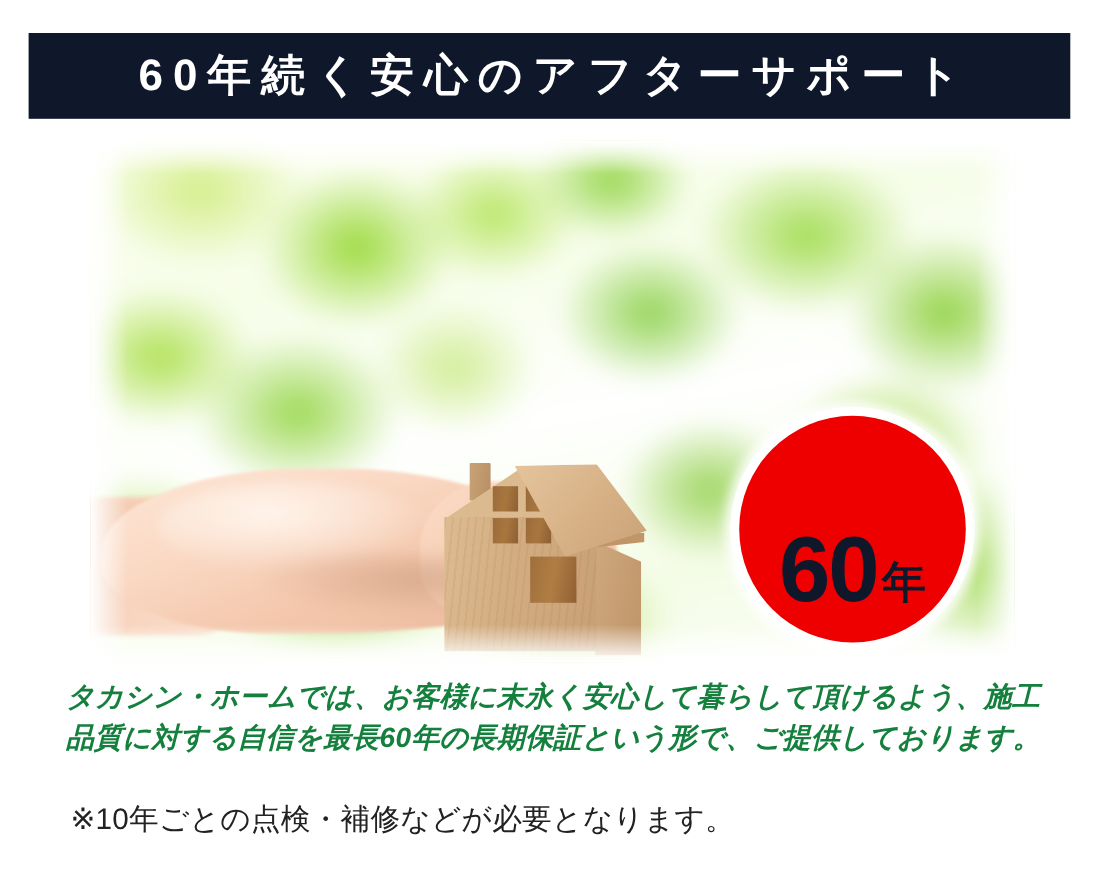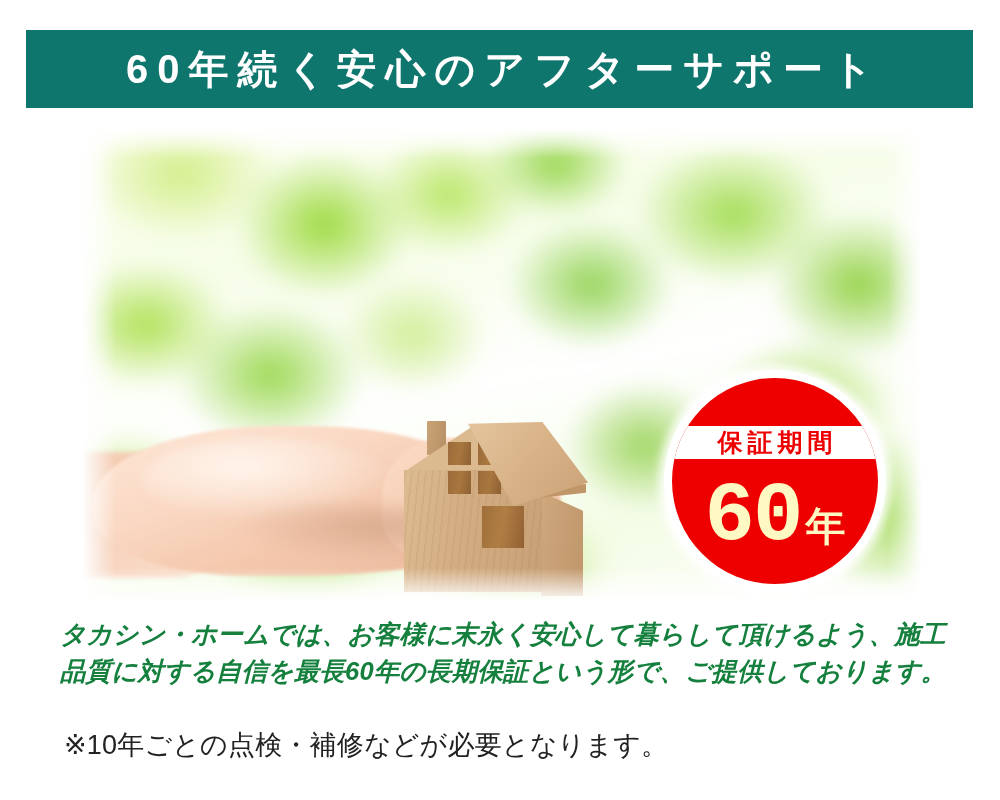--- a/index.html
+++ b/index.html
@@ -16,21 +16,21 @@
     color: #111111;
   }
 
   
   .header-bar {
     position: absolute;
     left: 26px;
     top: 30px;
     width: 947px;
     height: 78px;
-    background: #0f766e;
+    background: #0f172a;
     display: flex;
     align-items: center;
     justify-content: center;
   }
   .header-title {
     color: #ffffff;
     font-size: 40px;
     font-weight: bold;
     letter-spacing: 9px;
     text-indent: 9px;
@@ -291,23 +291,22 @@
   }
   .badge-years {
     position: absolute;
     left: 0;
     right: 0;
     top: 84px;
     height: 110px;
     display: flex;
     align-items: center;
     justify-content: center;
-    color: #fef9c3;
+    color: #0f172a;
     line-height: 1;
-    font-family: Liberation Mono, monospace;
   }
   .badge-num {
     font-size: 84px;
     font-weight: bold;
     letter-spacing: -2px;
   }
   .badge-unit {
     font-size: 40px;
     font-weight: bold;
     margin-left: 4px;
@@ -376,23 +375,20 @@
     <div class="house-door"></div>
     <div class="house-eave"></div>
     <div class="house-roof"></div>
   </div>
 
   <div class="photo-vignette"></div>
 </div>
 
 <div class="badge">
   <div class="badge-disc">
-    <div class="badge-band">
-      <span class="badge-band-text">保証期間</span>
-    </div>
     <div class="badge-years">
       <span class="badge-num">60</span>
       <span class="badge-unit">年</span>
     </div>
   </div>
 </div>
 
 <div class="copy">
   <div class="copy-line">タカシン・ホームでは、お客様に末永く安心して暮らして頂けるよう、施工</div>
   <div class="copy-line">品質に対する自信を最長60年の長期保証という形で、ご提供しております。</div>

